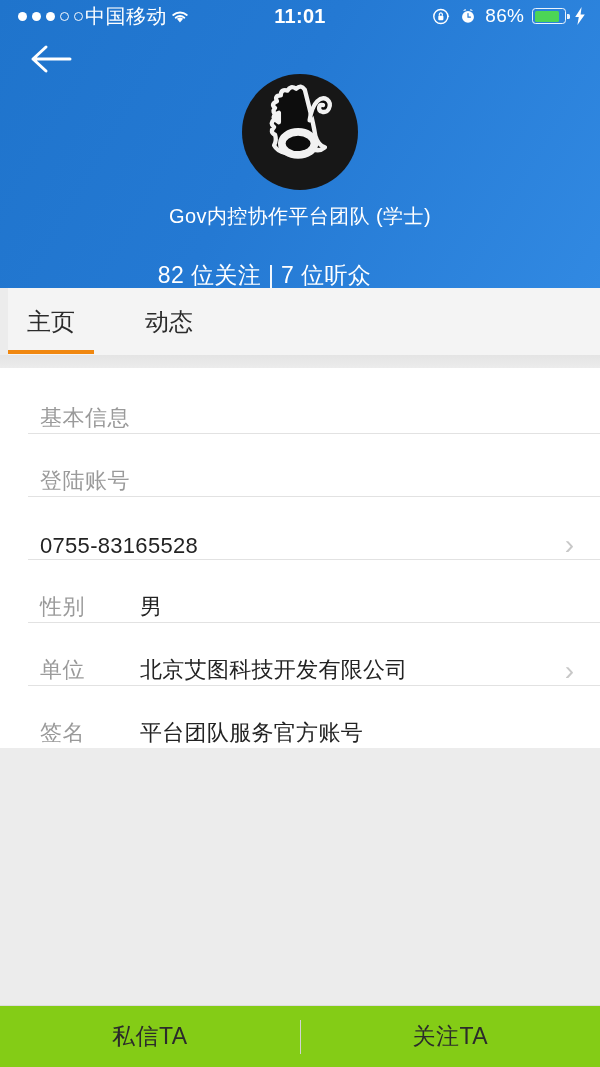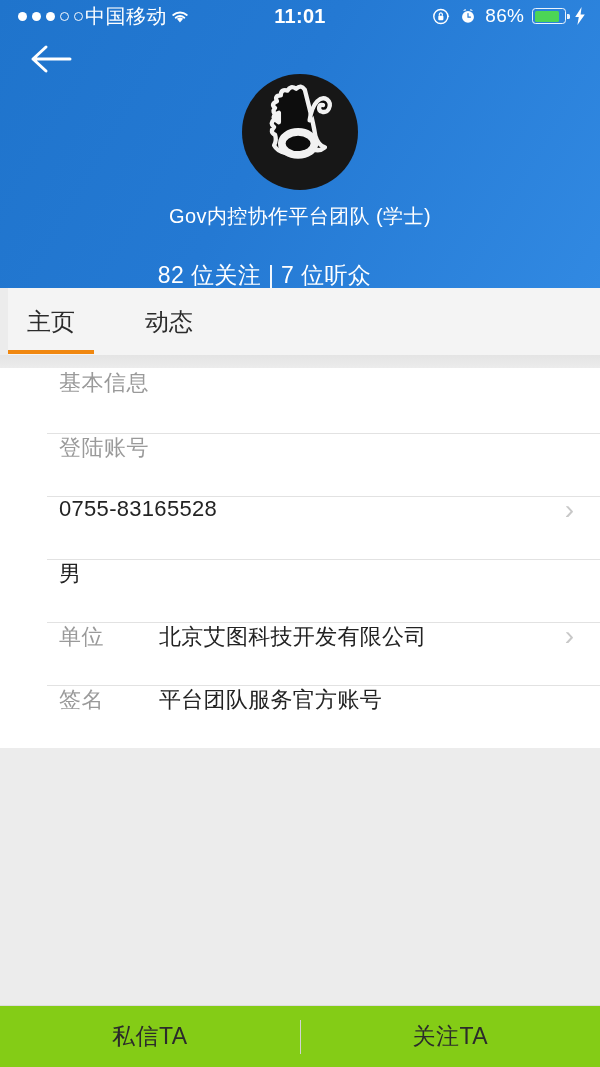--- a/index.html
+++ b/index.html
@@ -184,24 +184,23 @@
   .panel {
     position: absolute;
     left: 0; top: 368px;
     width: 600px;
     background: #ffffff;
   }
   .row {
     position: relative;
     height: 63px;
     display: flex;
-    align-items: flex-start;
+    align-items: flex-end;
     padding: 0 26px 0 40px;
     box-sizing: border-box;
-    margin-left: 19px;
   }
   .row + .row:before {
     content: "";
     position: absolute;
     left: 28px; right: 0; top: 0;
     height: 1px;
     background: #e2e2e2;
   }
   .row.section {
     height: 65px;
@@ -364,20 +363,21 @@
     <div class="row">
       <span class="row-label">登陆账号</span>
     </div>
 
     <div class="row">
       <span class="row-value">0755-83165528</span>
       <span class="chev">›</span>
     </div>
 
     <div class="row">
+      <span class="row-label">性别</span>
       <span class="row-value">男</span>
     </div>
 
     <div class="row">
       <span class="row-label">单位</span>
       <span class="row-value">北京艾图科技开发有限公司</span>
       <span class="chev">›</span>
     </div>
 
     <div class="row">

